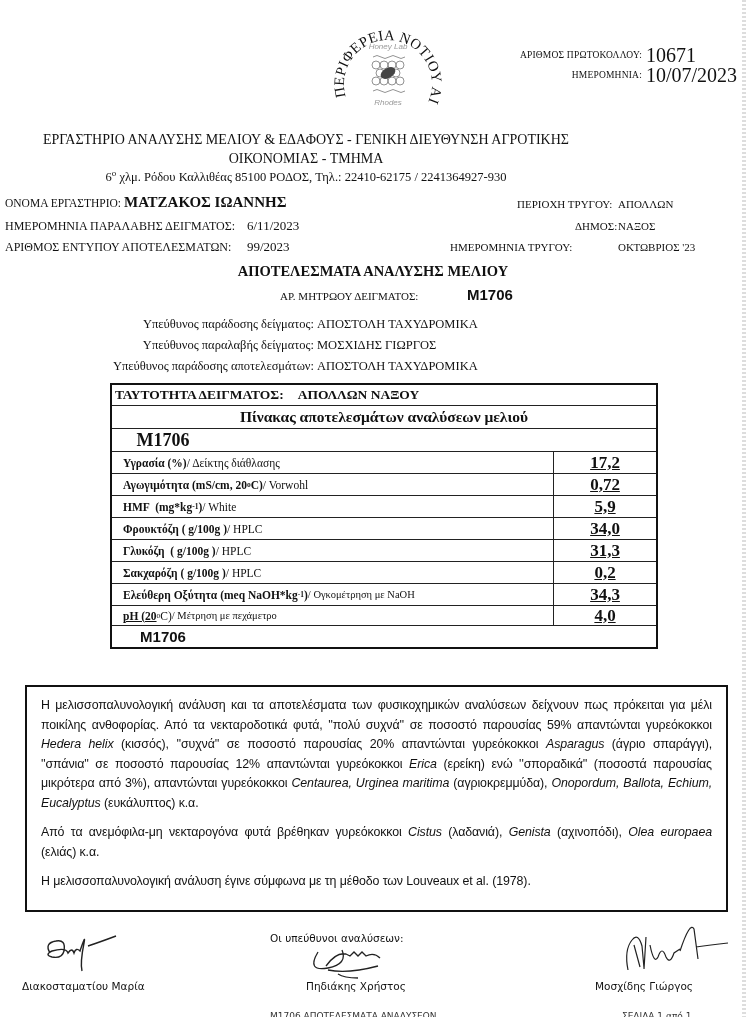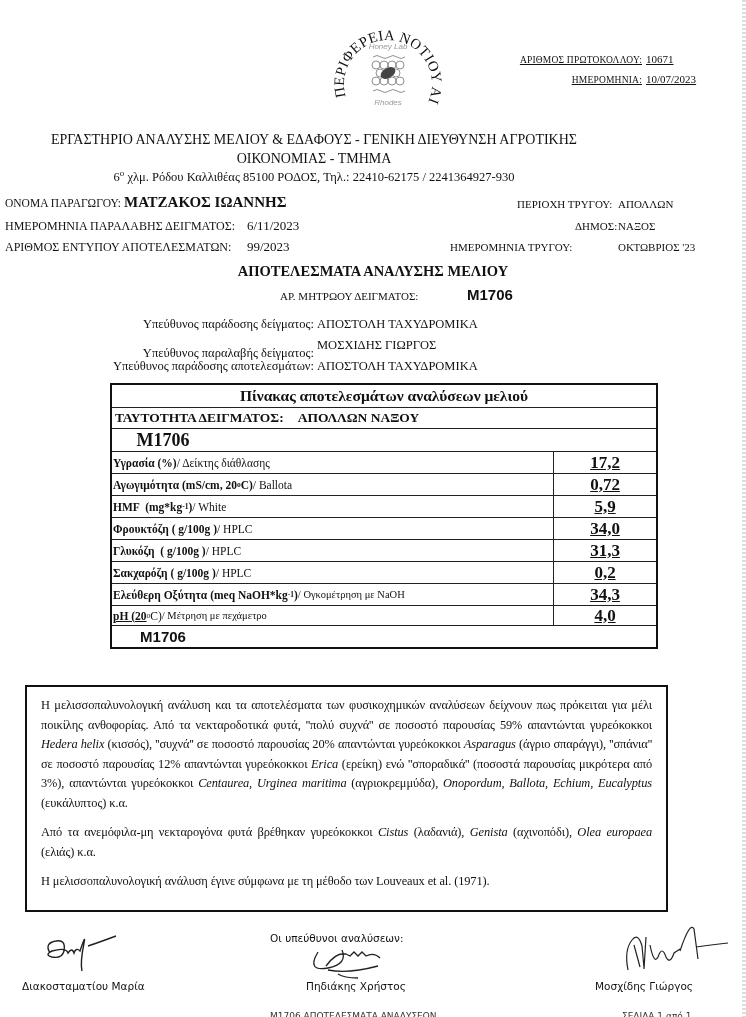--- a/index.html
+++ b/index.html
@@ -8,56 +8,56 @@
 
   
   .scan-edge { position: absolute; right: 0; top: 0; width: 4px; height: 1017px;
     background: repeating-linear-gradient(180deg, #ddd 0 2px, #fff 2px 4px); }
 
   
   .logo { position: absolute; left: 333px; top: 5px; width: 110px; height: 118px; }
   .logo svg { width: 100%; height: 100%; }
 
   .proto { position: absolute; left: 480px; top: 45px; width: 250px; }
-  .proto-row { display: flex; justify-content: flex-end; align-items: flex-end; height: 20px; text-decoration: underline; }
+  .proto-row { display: flex; justify-content: flex-end; align-items: center; height: 20px; }
   .proto-label { font-size: 9.5px; letter-spacing: 0.2px; margin-right: 4px; }
-  .proto-val { font-size: 11px; width: 84px; }
-
-  .lab-header { position: absolute; left: 8px; width: 612px; top: 130px; text-align: center; font-size: 14px; line-height: 19px; }
+  .proto-val { font-size: 20px; width: 84px; }
+
+  .lab-header { position: absolute; left: 0; width: 612px; top: 130px; text-align: center; font-size: 14px; line-height: 19px; }
   .lab-header sup { font-size: 9px; }
 
   .info { position: absolute; font-size: 12.5px; }
   .bold-name { font-weight: bold; font-size: 15px; }
 
   .title-main { position: absolute; left: 0; width: 746px; top: 263px; text-align: center; font-weight: bold; font-size: 14.5px; }
   .reg-label { position: absolute; left: 280px; top: 290px; font-size: 11px; }
   .reg-val { position: absolute; left: 467px; top: 286px; font-family: "Liberation Sans", sans-serif; font-weight: bold; font-size: 15px; }
 
   .resp { position: absolute; right: 432px; font-size: 12.5px; text-align: right; white-space: nowrap; }
   .resp-val { position: absolute; left: 317px; font-size: 12.5px; }
 
   
   .res-table { position: absolute; left: 110px; top: 383px; width: 548px; border: 2px solid #111; }
   .res-table .row { display: flex; border-bottom: 1.5px solid #222; height: 22px; align-items: stretch; }
   .res-table .row:last-child { border-bottom: none; }
   .cell-full { flex: 1; display: flex; align-items: center; padding-left: 3px; }
-  .cell-left { flex: 1; display: flex; align-items: center; padding-left: 1px; font-size: 11.5px; border-right: 1.5px solid #222; }
+  .cell-left { flex: 1; display: flex; align-items: center; padding-left: 11px; font-size: 11.5px; border-right: 1.5px solid #222; }
   .cell-val { width: 102px; display: flex; justify-content: center; align-items: center; font-weight: bold; font-size: 17px; text-decoration: underline; }
   .tbl-title { justify-content: center; font-size: 15.5px; font-weight: bold; padding-left: 0; }
   .tbl-id { font-size: 13.5px; font-weight: bold; }
   .crit-head { justify-content: center; font-size: 13px; padding-left: 0; }
   .m-head { text-decoration: none; font-size: 18px; }
   .pollen-head { justify-content: center; padding-left: 0; font-family: "Liberation Sans", sans-serif; font-size: 17px; font-weight: normal; }
   .pollen-val { text-decoration: none; font-family: "Liberation Sans", sans-serif; font-weight: bold; font-size: 15px; }
   .b { font-weight: bold; }
   sup { font-size: 0.65em; vertical-align: super; line-height: 0; }
 
   
-  .pollen-box { position: absolute; left: 25px; top: 685px; width: 643px; height: 227px; border: 2px solid #111;
-    padding: 9px 14px 0 14px; font-family: Liberation Serif, serif; font-size: 12.4px; line-height: 19.5px; letter-spacing: -0.1px; text-align: justify; }
+  .pollen-box { position: absolute; left: 25px; top: 685px; width: 703px; height: 227px; border: 2px solid #111;
+    padding: 9px 14px 0 14px; font-family: Liberation Sans, sans-serif; font-size: 12.4px; line-height: 19.5px; letter-spacing: -0.1px; text-align: justify; }
   .pollen-box p { margin-bottom: 10px; }
   .pollen-box i { font-style: italic; }
 
   
   .sig-intro { position: absolute; left: 270px; top: 932px; font-family: "DejaVu Sans", sans-serif; font-size: 10.5px; }
   .sig-name { position: absolute; top: 980px; font-family: "DejaVu Sans", sans-serif; font-size: 10.5px; }
   .sig-mark { position: absolute; }
   .footer-cut { position: absolute; top: 1010px; font-family: "DejaVu Sans", sans-serif; font-size: 9px; color: #333; height: 7px; overflow: hidden; line-height: 12px; }
 </style>
 </head>
@@ -103,72 +103,72 @@
     <span class="proto-label">ΗΜΕΡΟΜΗΝΙΑ:</span>
     <span class="proto-val">10/07/2023</span>
   </div>
 </div>
 
 <div class="lab-header">
   <div>ΕΡΓΑΣΤΗΡΙΟ ΑΝΑΛΥΣΗΣ ΜΕΛΙΟΥ &amp; ΕΔΑΦΟΥΣ - ΓΕΝΙΚΗ ΔΙΕΥΘΥΝΣΗ ΑΓΡΟΤΙΚΗΣ ΟΙΚΟΝΟΜΙΑΣ - ΤΜΗΜΑ</div>
   <div style="font-size:12.5px;"><span>6</span><sup>ο</sup><span> χλμ. Ρόδου Καλλιθέας 85100 ΡΟΔΟΣ, Τηλ.: 22410-62175 / 2241364927-930</span></div>
 </div>
 
-<span class="info" style="left:5px; top:197px; font-size:11.5px;">ΟΝΟΜΑ ΠΑΡΑΓΩΓΟΥ:</span>
+<span class="info" style="left:5px; top:197px; font-size:11.5px;">ΟΝΟΜΑ ΕΡΓΑΣΤΗΡΙΟ:</span>
 <span class="info bold-name" style="left:124px; top:194px;">ΜΑΤΖΑΚΟΣ ΙΩΑΝΝΗΣ</span>
 <span class="info" style="left:5px; top:219px; font-size:12px;">ΗΜΕΡΟΜΗΝΙΑ ΠΑΡΑΛΑΒΗΣ ΔΕΙΓΜΑΤΟΣ:</span>
 <span class="info" style="left:247px; top:218px; font-size:13px;">6/11/2023</span>
 <span class="info" style="left:5px; top:240px; font-size:12px;">ΑΡΙΘΜΟΣ ΕΝΤΥΠΟΥ ΑΠΟΤΕΛΕΣΜΑΤΩΝ:</span>
 <span class="info" style="left:247px; top:239px; font-size:13px;">99/2023</span>
 
 <span class="info" style="left:517px; top:198px; font-size:11px;">ΠΕΡΙΟΧΗ ΤΡΥΓΟΥ:</span>
 <span class="info" style="left:618px; top:198px; font-size:11px;">ΑΠΟΛΛΩΝ</span>
 <span class="info" style="left:575px; top:220px; font-size:11px;">ΔΗΜΟΣ:</span>
 <span class="info" style="left:618px; top:220px; font-size:11px;">ΝΑΞΟΣ</span>
 <span class="info" style="left:450px; top:241px; font-size:11px;">ΗΜΕΡΟΜΗΝΙΑ ΤΡΥΓΟΥ:</span>
 <span class="info" style="left:618px; top:241px; font-size:11px;">ΟΚΤΩΒΡΙΟΣ '23</span>
 
 <div class="title-main">ΑΠΟΤΕΛΕΣΜΑΤΑ ΑΝΑΛΥΣΗΣ ΜΕΛΙΟΥ</div>
 <span class="reg-label">ΑΡ. ΜΗΤΡΩΟΥ ΔΕΙΓΜΑΤΟΣ:</span>
 <span class="reg-val">M1706</span>
 
 <span class="resp" style="top:317px;">Υπεύθυνος παράδοσης δείγματος:</span>
 <span class="resp-val" style="top:317px;">ΑΠΟΣΤΟΛΗ ΤΑΧΥΔΡΟΜΙΚΑ</span>
-<span class="resp" style="top:338px;margin-top:8px;">Υπεύθυνος παραλαβής δείγματος:</span>
+<span class="resp" style="top:338px;">Υπεύθυνος παραλαβής δείγματος:</span>
 <span class="resp-val" style="top:338px;">ΜΟΣΧΙΔΗΣ ΓΙΩΡΓΟΣ</span>
 <span class="resp" style="top:359px;">Υπεύθυνος παράδοσης αποτελεσμάτων:</span>
 <span class="resp-val" style="top:359px;">ΑΠΟΣΤΟΛΗ ΤΑΧΥΔΡΟΜΙΚΑ</span>
 
 <div class="res-table">
-  <div class="row" style="height:23px;">
-    <div class="cell-full tbl-title">Πίνακας αποτελεσμάτων αναλύσεων μελιού</div>
-  </div>
   <div class="row" style="height:21px;">
     <div class="cell-full tbl-id">
       <span>ΤΑΥΤΟΤΗΤΑ ΔΕΙΓΜΑΤΟΣ:</span>
       <span style="margin-left:14px;">ΑΠΟΛΛΩΝ ΝΑΞΟΥ</span>
     </div>
   </div>
   <div class="row" style="height:23px;">
+    <div class="cell-full tbl-title">Πίνακας αποτελεσμάτων αναλύσεων μελιού</div>
+  </div>
+  <div class="row" style="height:23px;">
     <div class="cell-val m-head">M1706</div>
   </div>
 
   <div class="row">
     <div class="cell-left">
         <span class="b">Υγρασία (%)</span>
         <span> / Δείκτης διάθλασης</span>
       </div>
     <div class="cell-val">17,2</div>
   </div>
   <div class="row">
     <div class="cell-left">
         <span class="b">Αγωγιμότητα (mS/cm, 20</span>
         <sup class="b">o</sup>
         <span class="b">C)</span>
-        <span>/ Ballota</span>
+        <span>/ Vorwohl</span>
       </div>
     <div class="cell-val">0,72</div>
   </div>
   <div class="row">
     <div class="cell-left">
         <span class="b" style="white-space:pre">HMF  (mg*kg</span>
         <sup class="b">-1</sup>
         <span class="b">)</span>
         <span> / White</span>
       </div>
@@ -214,21 +214,21 @@
     <div class="cell-val">4,0</div>
   </div>
   <div class="row" style="height:21px;">
     <div class="cell-val pollen-val">M1706</div>
   </div>
 </div>
 
 <div class="pollen-box">
   <p><span>Η μελισσοπαλυνολογική ανάλυση και τα αποτελέσματα των  φυσικοχημικών αναλύσεων δείχνουν πως πρόκειται για μέλι ποικίλης ανθοφορίας. Από τα νεκταροδοτικά φυτά, ''πολύ συχνά'' σε ποσοστό παρουσίας 59%  απαντώνται γυρεόκοκκοι </span><i>Hedera helix</i><span> (κισσός), ''συχνά''  σε ποσοστό παρουσίας  20% απαντώνται γυρεόκοκκοι </span><i>Asparagus</i><span> (άγριο σπαράγγι), ''σπάνια'' σε ποσοστό παρουσίας 12% απαντώνται γυρεόκοκκοι </span><i>Erica</i><span> (ερείκη) ενώ  ''σποραδικά'' (ποσοστά παρουσίας  μικρότερα από 3%), απαντώνται γυρεόκοκκοι </span><i>Centaurea, Urginea maritima</i><span> (αγριοκρεμμύδα), </span><i>Onopordum, Ballota, Echium, Eucalyptus</i><span> (ευκάλυπτος)  κ.α.</span></p>
   <p><span>Από τα ανεμόφιλα-μη νεκταρογόνα φυτά βρέθηκαν γυρεόκοκκοι </span><i>Cistus</i><span> (λαδανιά),  </span><i>Genista</i><span> (αχινοπόδι), </span><i>Olea europaea</i><span> (ελιάς)  κ.α.</span></p>
-  <p>Η  μελισσοπαλυνολογική ανάλυση έγινε σύμφωνα με τη μέθοδο των Louveaux et al. (1971).</p>
+  <p>Η  μελισσοπαλυνολογική ανάλυση έγινε σύμφωνα με τη μέθοδο των Louveaux et al. (1978).</p>
 </div>
 
 <div class="sig-intro">Οι υπεύθυνοι αναλύσεων:</div>
 
 <svg class="sig-mark" style="left:40px; top:928px;" width="80" height="45" viewBox="0 0 80 45">
   <path d="M10 25 q-6 -10 6 -12 q10 -2 8 10 q-2 8 -12 6 q-8 -2 0 -6 q14 -4 16 2 q4 -6 6 0 q2 -6 6 -2 q6 -18 4 -8 q-4 20 -2 28 M48 18 q12 -4 28 -10" fill="none" stroke="#222" stroke-width="1.4"></path>
 </svg>
 <svg class="sig-mark" style="left:308px; top:944px;" width="90" height="38" viewBox="0 0 90 38">
   <path d="M10 8 q-12 20 10 16 q20 -4 14 -18 M18 22 q10 -14 20 -12 l4 2 l4 -4 l4 4 l4 -4 l4 4 q8 -4 14 2 M20 26 q20 4 50 -4 M30 30 q6 4 20 4" fill="none" stroke="#222" stroke-width="1.3"></path>
 </svg>

